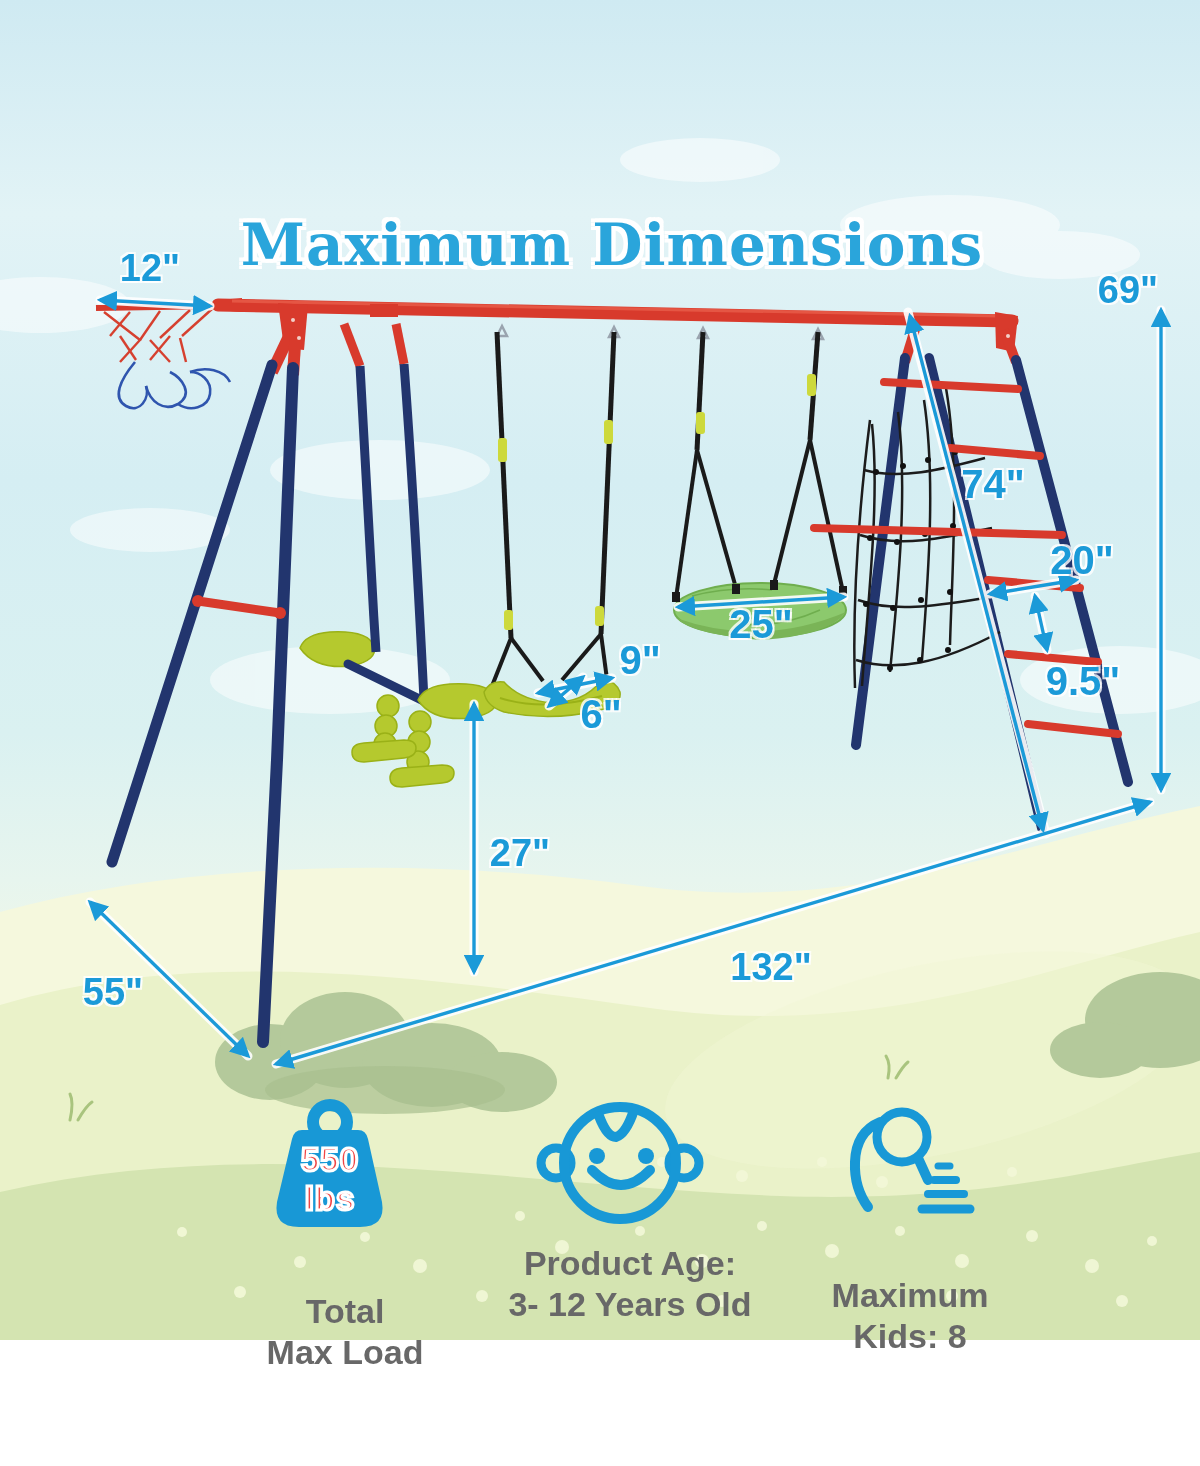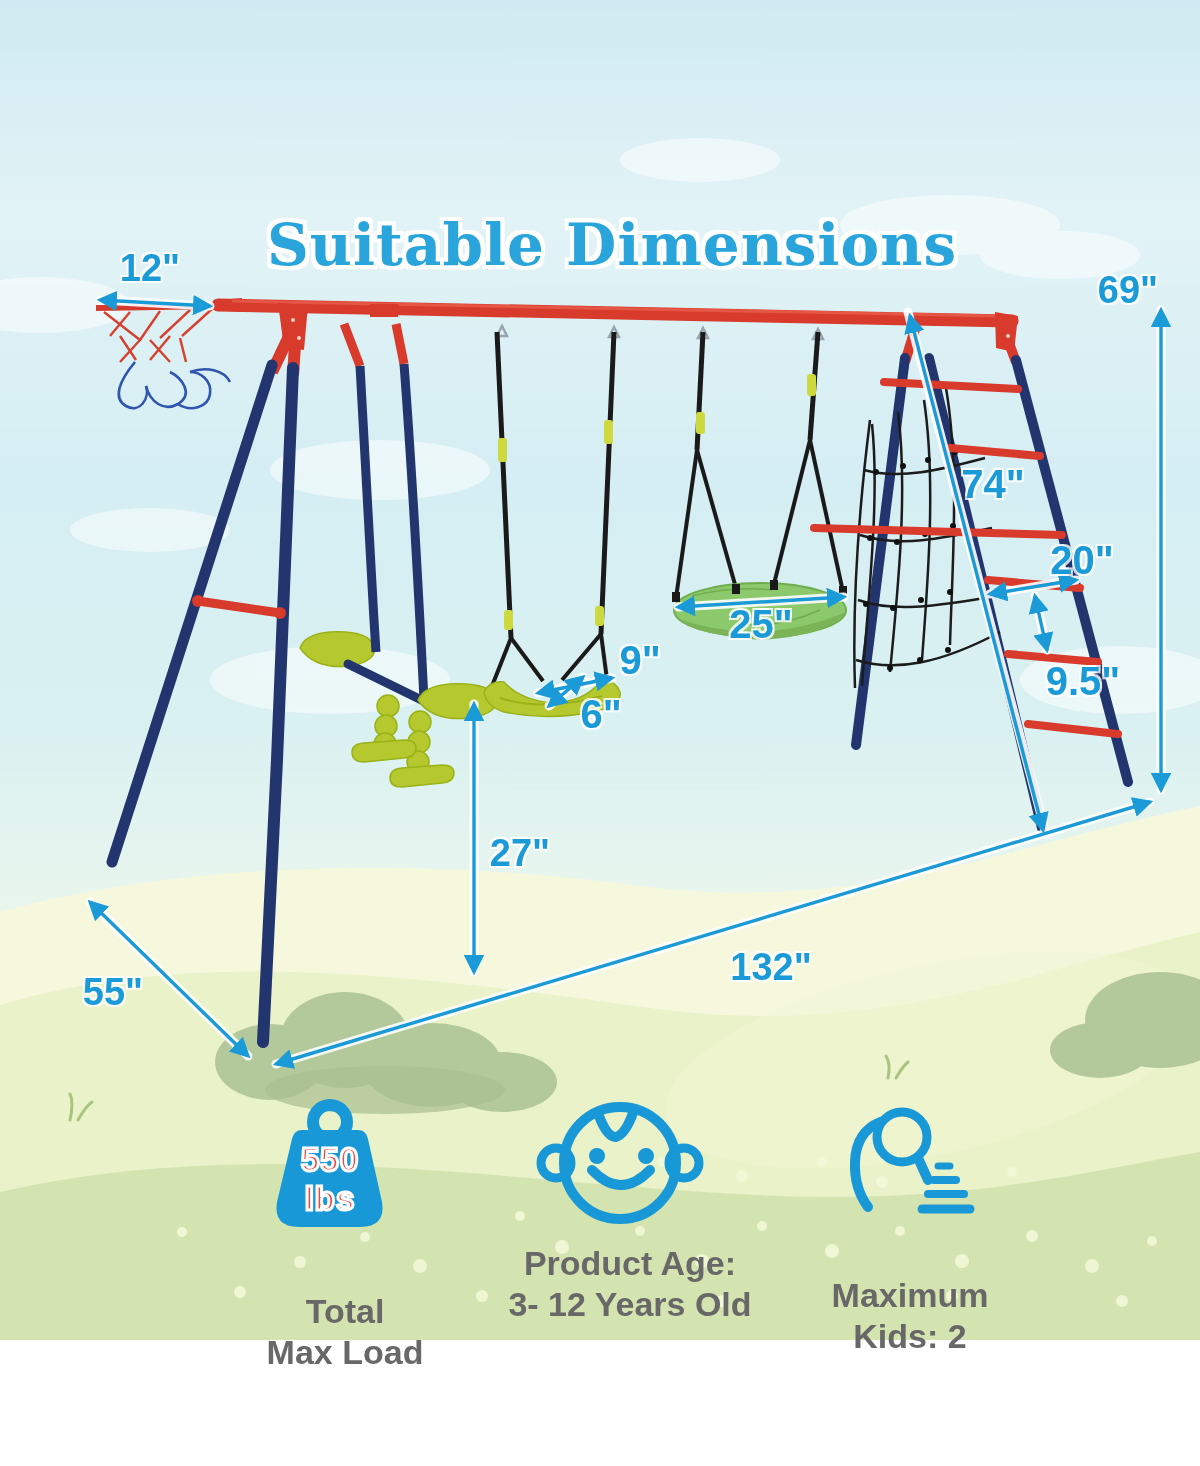--- a/index.html
+++ b/index.html
@@ -300,21 +300,21 @@
       <circle cx="902" cy="1137" r="25" stroke-width="9"></circle>
       <path d="M880,1122 Q856,1132 855,1162 Q854,1188 868,1207" stroke-width="10"></path>
       <path d="M918,1158 L928,1180" stroke-width="10"></path>
       <line x1="938" y1="1166" x2="950" y2="1166" stroke-width="7"></line>
       <line x1="934" y1="1180" x2="956" y2="1180" stroke-width="8"></line>
       <line x1="928" y1="1194" x2="964" y2="1194" stroke-width="8"></line>
       <line x1="922" y1="1209" x2="970" y2="1209" stroke-width="9"></line>
     </g>
   </svg>
 
-  <h1 class="title">Suitable Dimensions</h1>
+  <h1 class="title">Maximum Dimensions</h1>
 
   <div class="dim d12">12"</div>
   <div class="dim d69">69"</div>
   <div class="dim d74">74"</div>
   <div class="dim d20">20"</div>
   <div class="dim d95">9.5"</div>
   <div class="dim d25">25"</div>
   <div class="dim d9">9"</div>
   <div class="dim d6">6"</div>
   <div class="dim d27">27"</div>
@@ -327,15 +327,15 @@
   <div class="feature f1">
     <div>Total</div>
     <div>Max Load</div>
   </div>
   <div class="feature f2">
     <div>Product Age:</div>
     <div>3- 12 Years Old</div>
   </div>
   <div class="feature f3">
     <div>Maximum</div>
-    <div>Kids: 2</div>
+    <div>Kids: 8</div>
   </div>
 </div>
 
 </body></html>

